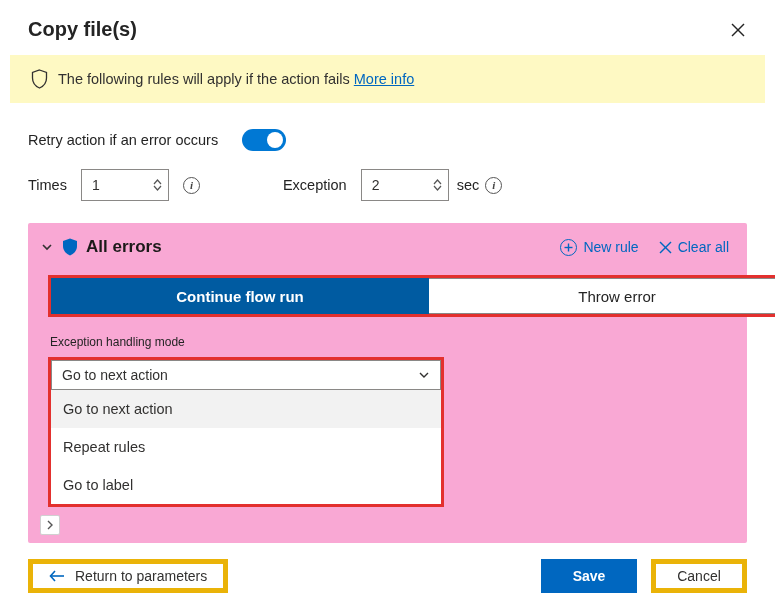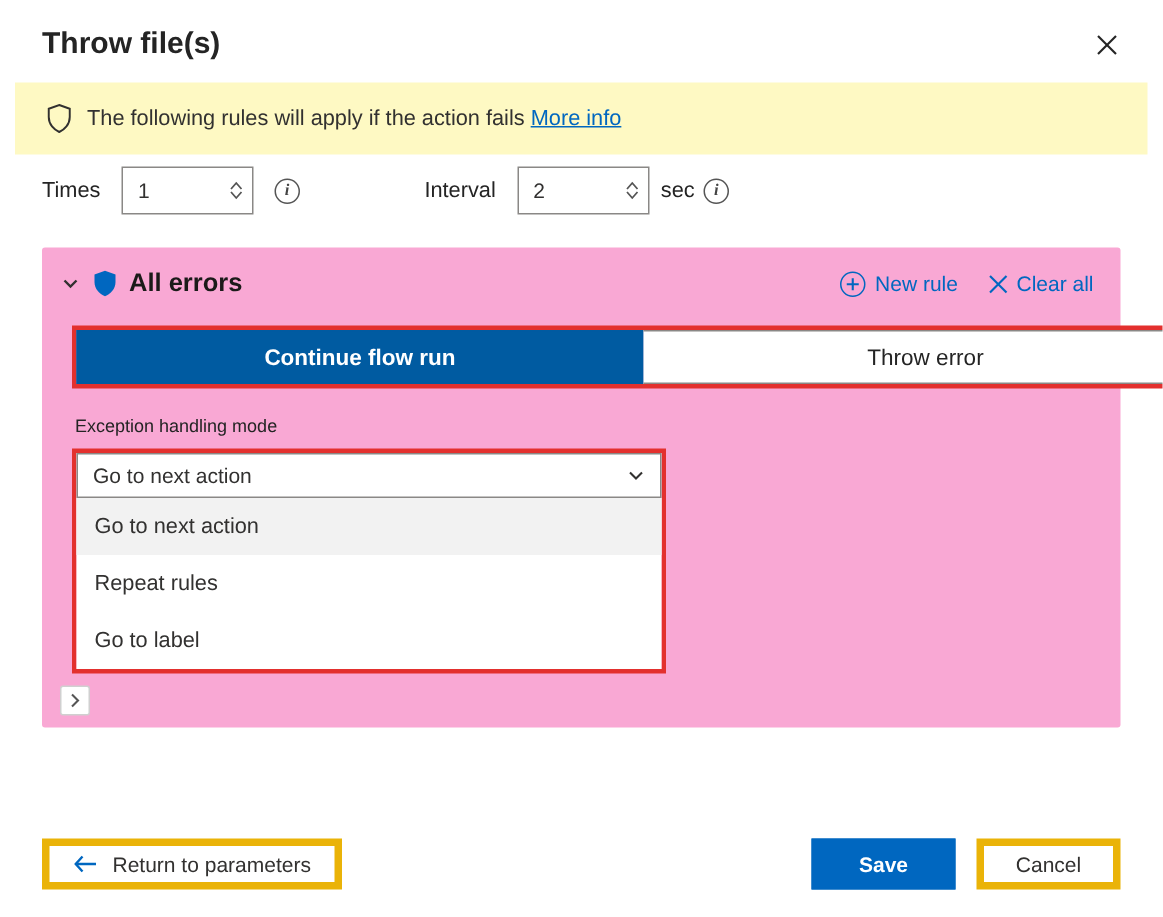--- a/index.html
+++ b/index.html
@@ -217,21 +217,21 @@
   .btn.return { gap:10px; }
   .footer-right { display:flex; gap:14px;margin-left:16px; }
   svg { display:block; }
 </style>
 </head>
 <body>
 
 <div class="dialog">
 
   <div class="header">
-    <div class="title">Throw file(s)</div>
+    <div class="title">Copy file(s)</div>
     <div class="close-x">
       <svg width="14" height="14" viewBox="0 0 14 14">
         <line x1="1" y1="1" x2="13" y2="13" stroke="#242424" stroke-width="1.4"></line>
         <line x1="13" y1="1" x2="1" y2="13" stroke="#242424" stroke-width="1.4"></line>
       </svg>
     </div>
   </div>
 
   <div class="info-band">
     <span class="shield-outline">
@@ -239,39 +239,45 @@
         <path d="M8.5 1 L15.5 3.5 V9 C15.5 14 12 17.5 8.5 19 C5 17.5 1.5 14 1.5 9 V3.5 Z" fill="none" stroke="#323130" stroke-width="1.3"></path>
       </svg>
     </span>
     <span class="info-text">
       <span>The following rules will apply if the action fails </span><a class="more-info">More info</a>
     </span>
   </div>
 
   <div class="body">
 
+    <div class="retry-row">
+      <span class="retry-label">Retry action if an error occurs</span>
+      <div class="toggle">
+        <div class="knob"></div>
+      </div>
+    </div>
 
     <div class="num-row">
       <span class="num-label">Times</span>
       <div class="numbox">
         <span class="val">1</span>
         <span class="spin">
           <svg width="9" height="6">
               <polyline points="1,5 4.5,1 8,5" fill="none" stroke="#555" stroke-width="1.2"></polyline>
             </svg>
           <svg width="9" height="6">
               <polyline points="1,1 4.5,5 8,1" fill="none" stroke="#555" stroke-width="1.2"></polyline>
             </svg>
         </span>
       </div>
       <span class="info-circle">i</span>
 
       <div class="gap-wide"></div>
 
-      <span class="num-label">Interval</span>
+      <span class="num-label">Exception</span>
       <div class="numbox">
         <span class="val">2</span>
         <span class="spin">
           <svg width="9" height="6">
               <polyline points="1,5 4.5,1 8,5" fill="none" stroke="#555" stroke-width="1.2"></polyline>
             </svg>
           <svg width="9" height="6">
               <polyline points="1,1 4.5,5 8,1" fill="none" stroke="#555" stroke-width="1.2"></polyline>
             </svg>
         </span>

